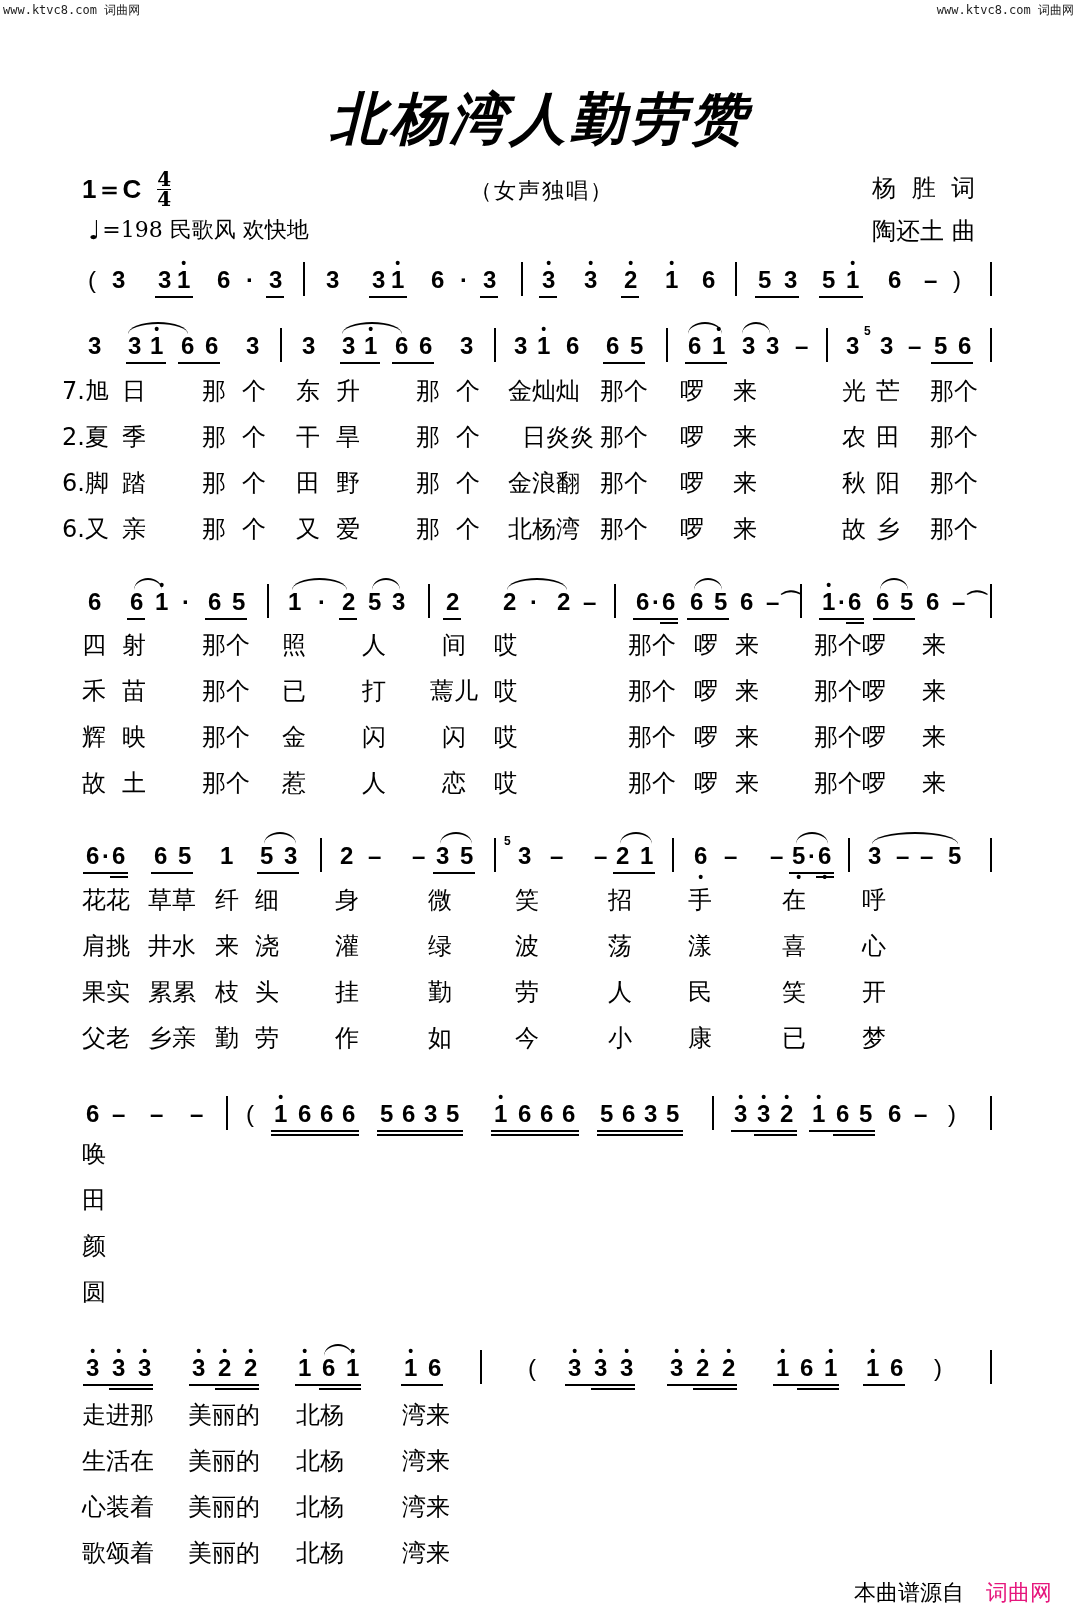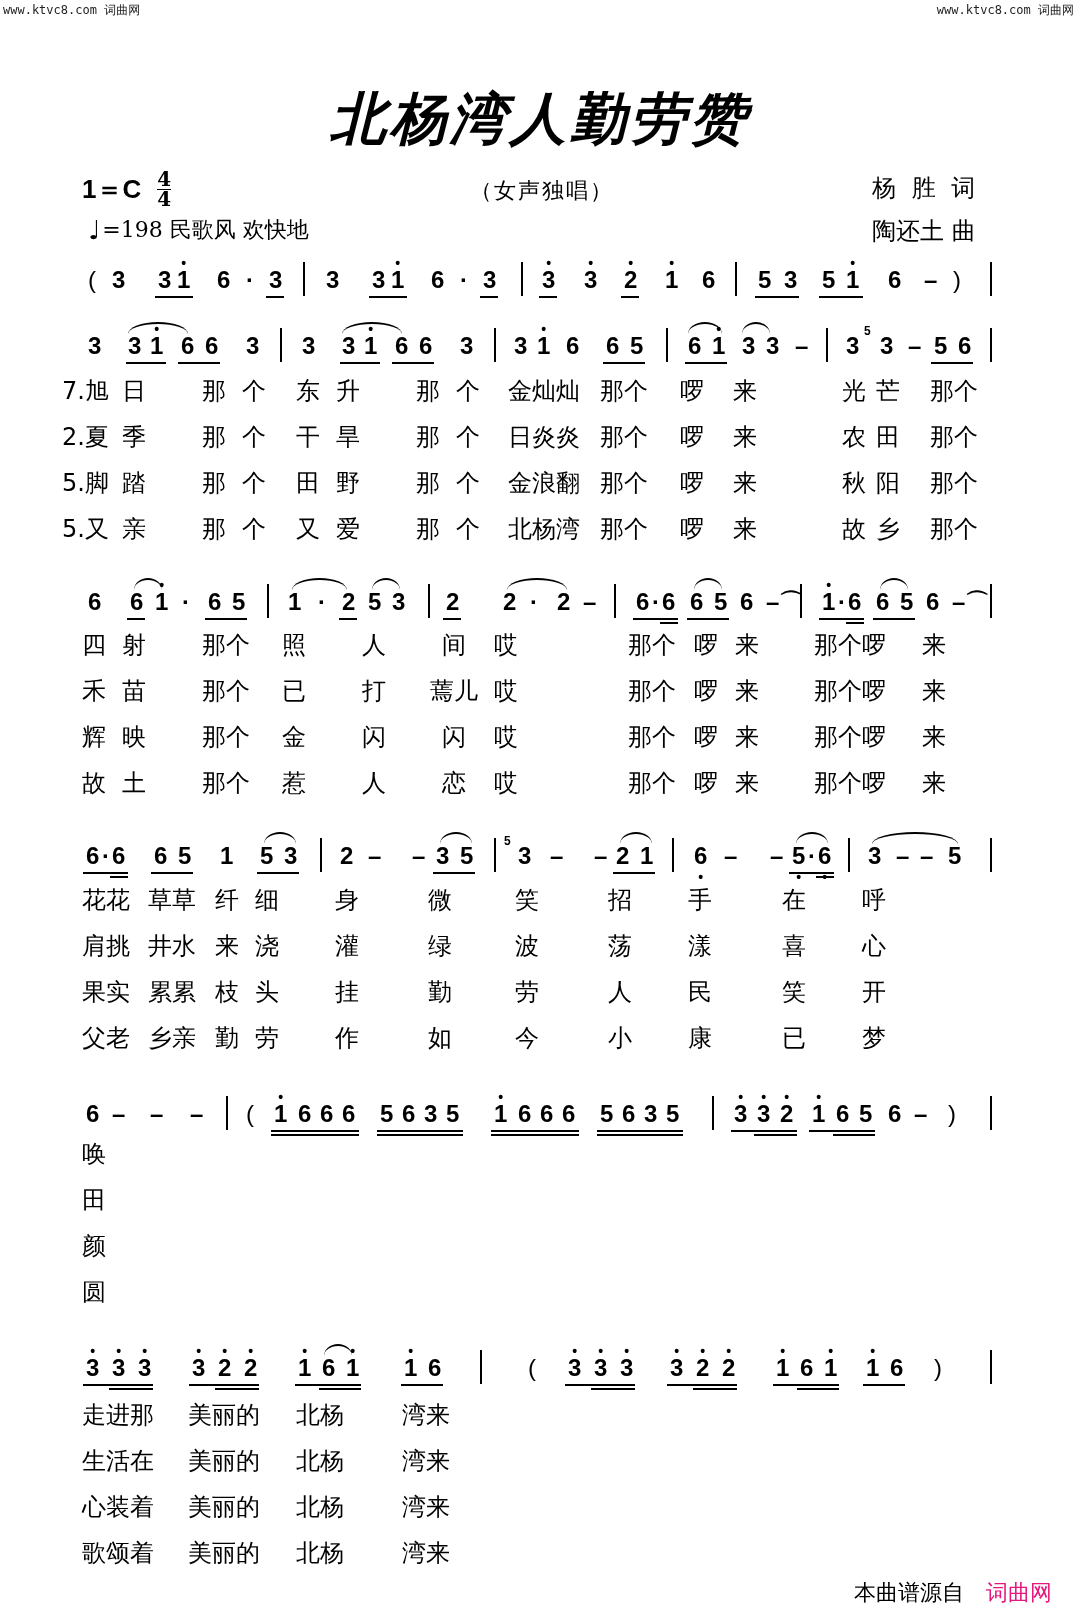--- a/index.html
+++ b/index.html
@@ -170,47 +170,47 @@
   </div>
   <div class="lyric-row" style="top:421px">
     <span class="ly" style="left:62px">2.夏</span>
     <span class="ly" style="left:122px">季</span>
     <span class="ly" style="left:202px">那</span>
     <span class="ly" style="left:242px">个</span>
     <span class="ly" style="left:296px">干</span>
     <span class="ly" style="left:336px">旱</span>
     <span class="ly" style="left:416px">那</span>
     <span class="ly" style="left:456px">个</span>
-    <span class="ly" style="left:508px">日炎炎</span>
+    <span class="ly" style="left:522px">日炎炎</span>
     <span class="ly" style="left:600px">那个</span>
     <span class="ly" style="left:680px">啰</span>
     <span class="ly" style="left:733px">来</span>
     <span class="ly" style="left:842px">农</span>
     <span class="ly" style="left:876px">田</span>
     <span class="ly" style="left:930px">那个</span>
   </div>
   <div class="lyric-row" style="top:467px">
-    <span class="ly" style="left:62px">5.脚</span>
+    <span class="ly" style="left:62px">6.脚</span>
     <span class="ly" style="left:122px">踏</span>
     <span class="ly" style="left:202px">那</span>
     <span class="ly" style="left:242px">个</span>
     <span class="ly" style="left:296px">田</span>
     <span class="ly" style="left:336px">野</span>
     <span class="ly" style="left:416px">那</span>
     <span class="ly" style="left:456px">个</span>
     <span class="ly" style="left:508px">金浪翻</span>
     <span class="ly" style="left:600px">那个</span>
     <span class="ly" style="left:680px">啰</span>
     <span class="ly" style="left:733px">来</span>
     <span class="ly" style="left:842px">秋</span>
     <span class="ly" style="left:876px">阳</span>
     <span class="ly" style="left:930px">那个</span>
   </div>
   <div class="lyric-row" style="top:513px">
-    <span class="ly" style="left:62px">5.又</span>
+    <span class="ly" style="left:62px">6.又</span>
     <span class="ly" style="left:122px">亲</span>
     <span class="ly" style="left:202px">那</span>
     <span class="ly" style="left:242px">个</span>
     <span class="ly" style="left:296px">又</span>
     <span class="ly" style="left:336px">爱</span>
     <span class="ly" style="left:416px">那</span>
     <span class="ly" style="left:456px">个</span>
     <span class="ly" style="left:508px">北杨湾</span>
     <span class="ly" style="left:600px">那个</span>
     <span class="ly" style="left:680px">啰</span>

